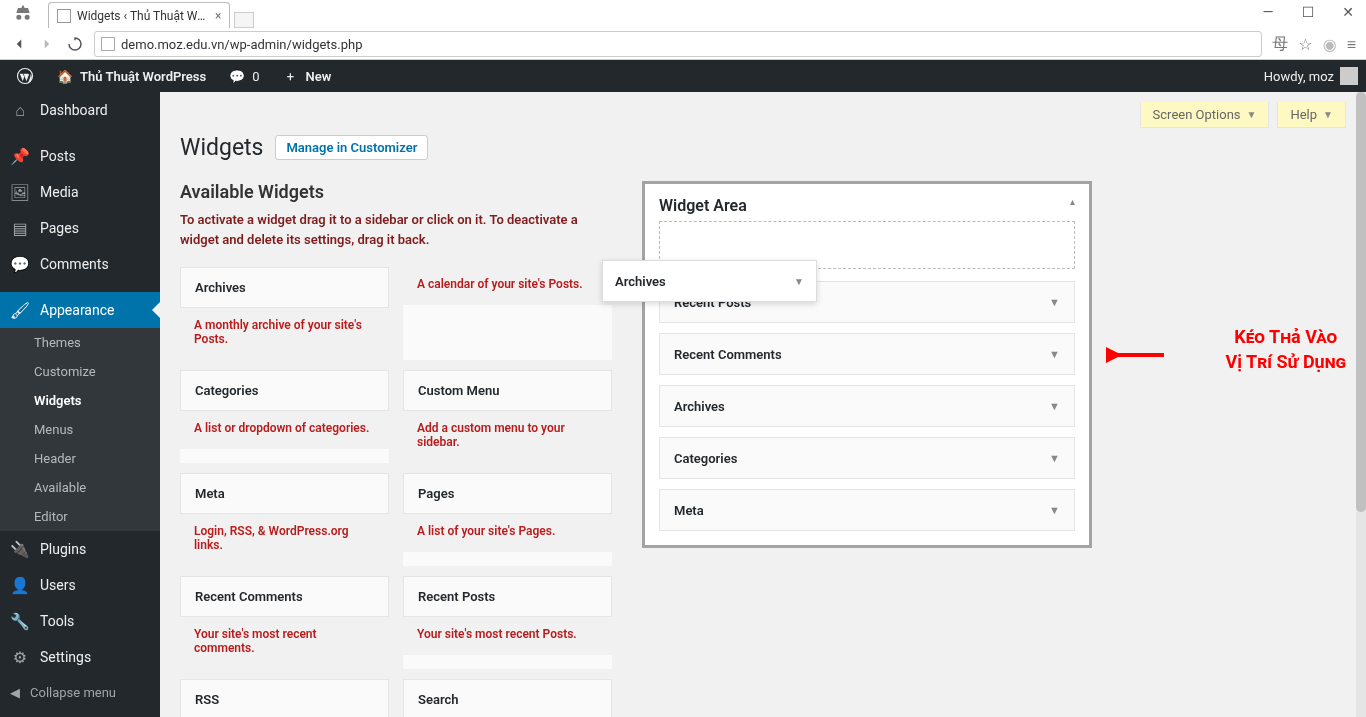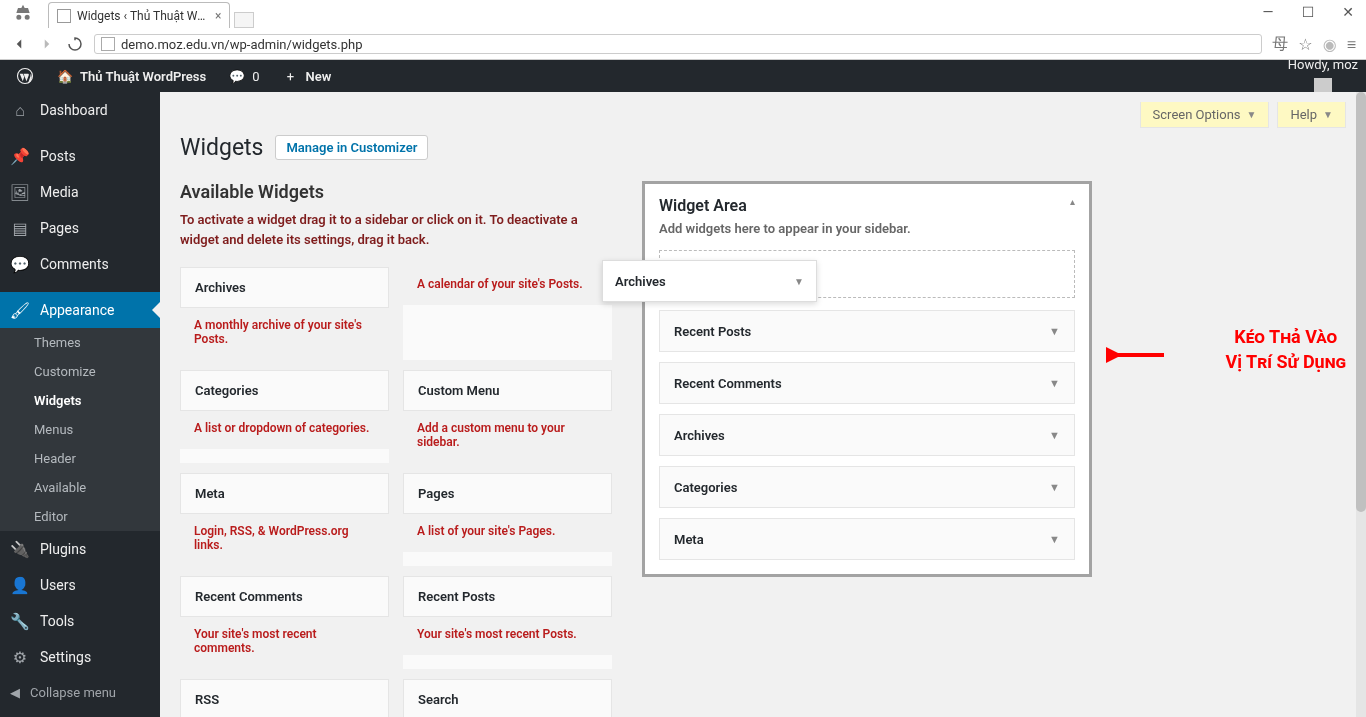--- a/index.html
+++ b/index.html
@@ -12,30 +12,30 @@
 .tab { display: flex; align-items: center; height: 26px; padding: 0 8px; border: 1px solid #bbb; border-bottom: none; border-radius: 4px 4px 0 0; font-size: 12px; color: #333; max-width: 190px; }
 .tab-favicon { width: 14px; height: 14px; margin-right: 6px; border: 1px solid #999; }
 .tab-title { white-space: nowrap; overflow: hidden; text-overflow: ellipsis; max-width: 130px; }
 .tab-close { margin-left: 8px; font-size: 12px; color: #777; }
 .new-tab { width: 20px; height: 16px; margin-left: 4px; border: 1px solid #ccc; background: #f5f5f5; }
 .window-controls { position: absolute; right: 8px; top: 4px; display: flex; gap: 20px; font-size: 14px; color: #555; }
 .wc { width: 20px; text-align: center; }
 
 .nav-bar { height: 32px; display: flex; align-items: center; padding: 0 10px; gap: 10px; }
 .nav-btn { width: 18px; height: 18px; color: #555; }
-.url-bar { flex: 1; height: 20px; border: 1px solid #ccc; border-radius: 3px; display: flex; align-items: center; padding: 0 6px; font-size: 13px; color: #333; }
+.url-bar { flex: 1; height: 26px; border: 1px solid #ccc; border-radius: 3px; display: flex; align-items: center; padding: 0 6px; font-size: 13px; color: #333; }
 .url-icon { width: 14px; height: 14px; border: 1px solid #aaa; margin-right: 6px; }
 .nav-right { display: flex; gap: 10px; align-items: center; color: #777; }
 
 
 .wp-adminbar { height: 32px; background: #23282d; color: #eee; display: flex; align-items: center; font-size: 13px; }
 .wp-adminbar-left { display: flex; align-items: center; gap: 6px; padding-left: 8px; }
 .ab-item { display: flex; align-items: center; gap: 6px; padding: 0 8px; height: 32px; color: #eee; }
 .ab-icon { width: 18px; height: 18px; display: flex; align-items: center; justify-content: center; }
-.wp-adminbar-right { margin-left: auto; padding-right: 8px; display: flex; align-items: center; gap: 6px; flex-direction: column; }
+.wp-adminbar-right { margin-left: auto; padding-right: 8px; display: flex; align-items: center; gap: 6px; }
 .avatar-tiny { width: 18px; height: 18px; background: #ccc; }
 
 
 .wp-wrap { display: flex; height: calc(717px - 60px - 32px); }
 .adminmenu { width: 160px; background: #23282d; color: #eee; font-size: 14px; overflow: hidden; }
 .menu-item { display: flex; align-items: center; gap: 10px; padding: 8px 10px; color: #eee; font-size: 14px; }
 .menu-item .micon { width: 20px; height: 20px; display: flex; align-items: center; justify-content: center; color: #a0a5aa; font-size: 16px; }
 .menu-item.top { font-weight: 400; }
 .menu-item.current { background: #0073aa; color: #fff; position: relative; }
 .menu-item.current .micon { color: #fff; }
@@ -283,21 +283,20 @@
               </div>
             </div>
         </div>
 
         <div class="col-right">
           <div class="sidebar-box">
             <div class="sidebar-head">
               <span class="sidebar-head-title">Widget Area</span>
               <span class="tri">▴</span>
             </div>
-            <div class="sidebar-head-desc">Add widgets here to appear in your sidebar.</div>
             <div class="dropzone"></div>
             <div class="placed-widgets" id="placed-widgets">
                 <div class="placed-widget">
                   <span>Recent Posts</span>
                   <span class="caret">▼</span>
                 </div>
                 <div class="placed-widget">
                   <span>Recent Comments</span>
                   <span class="caret">▼</span>
                 </div>

